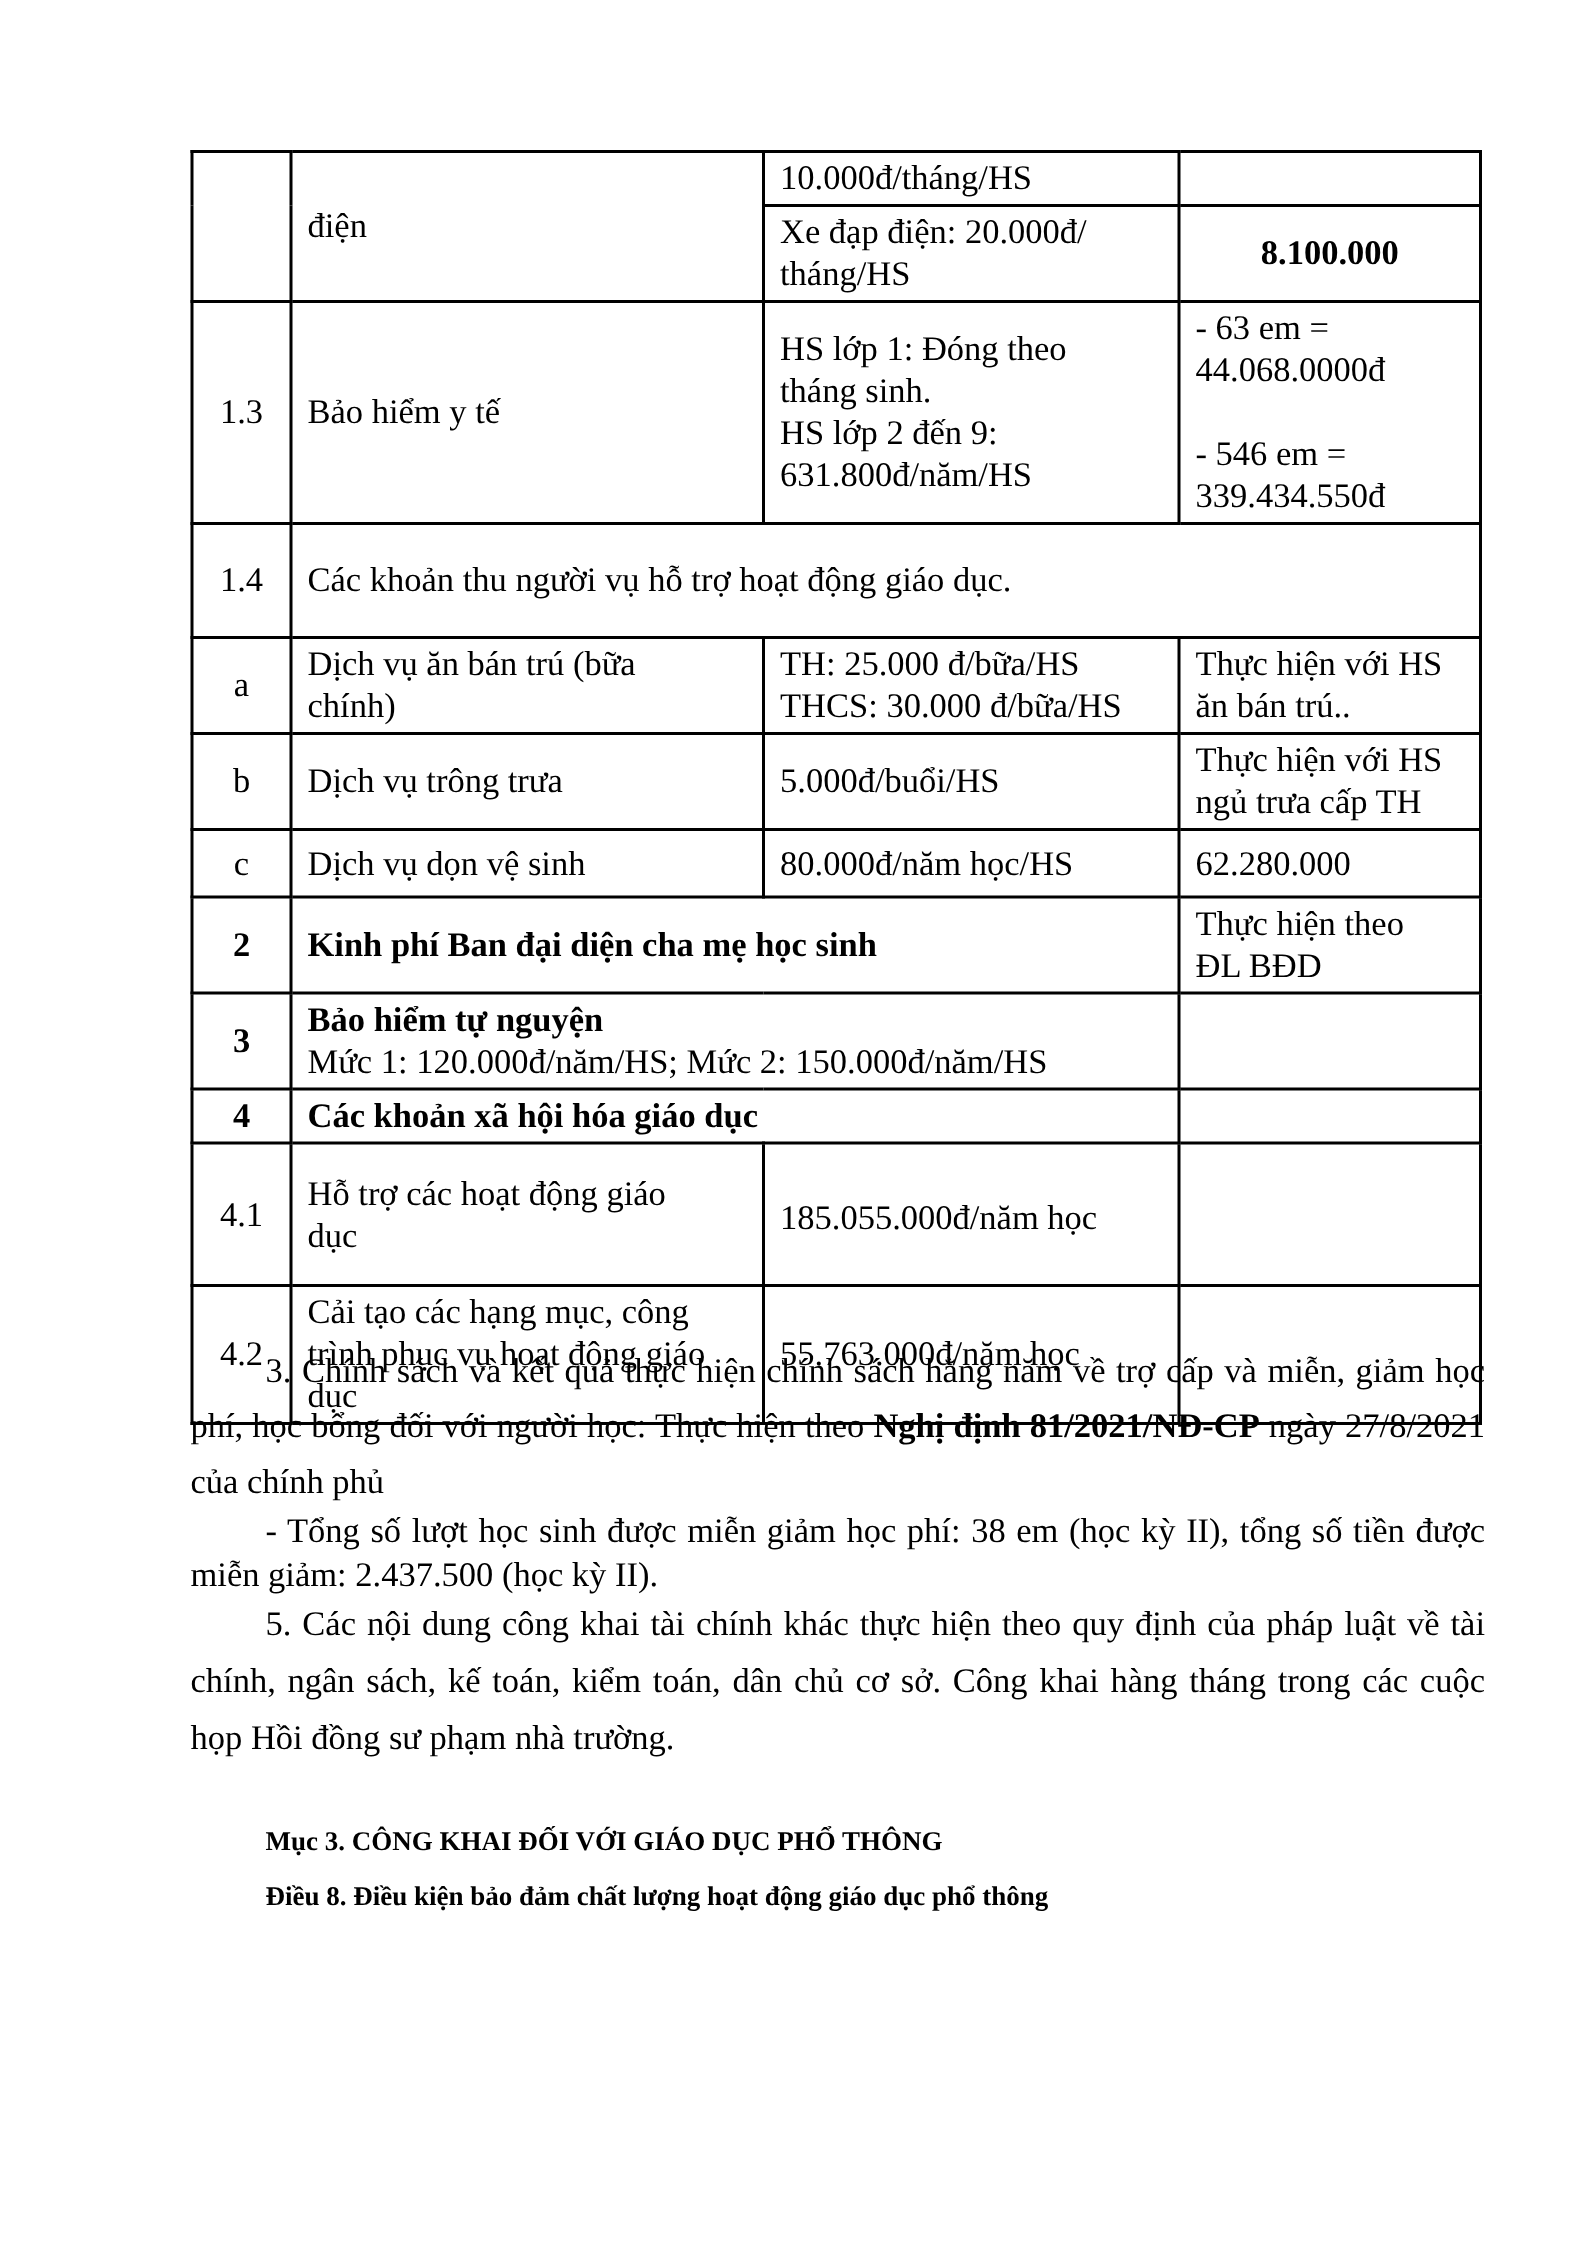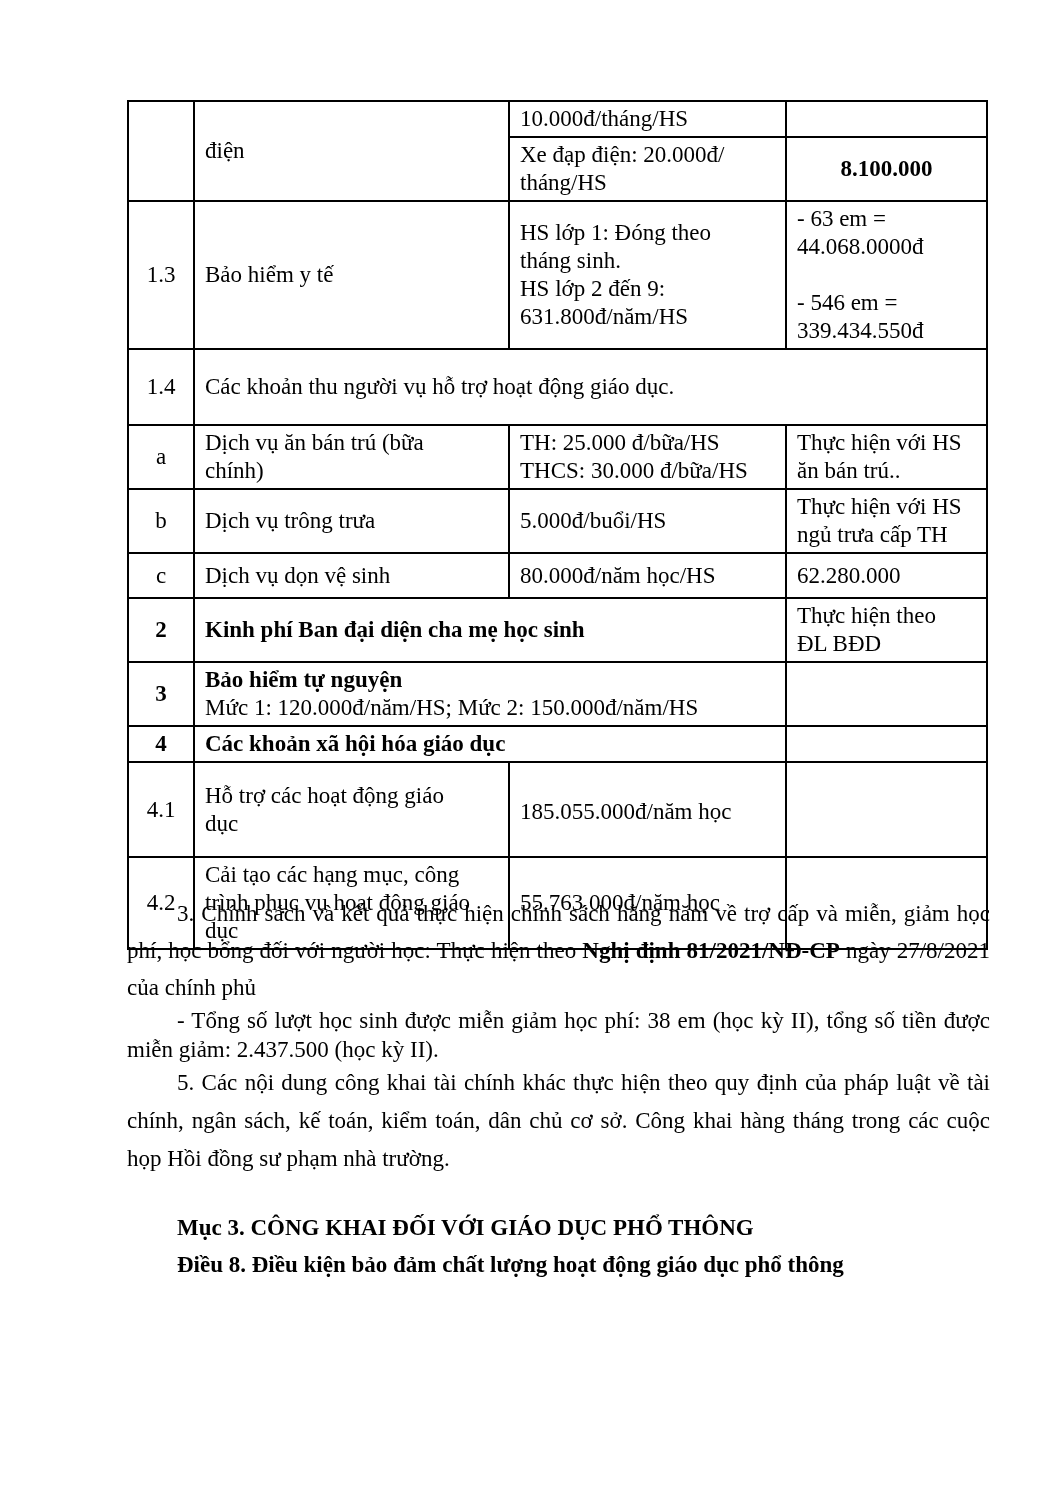--- a/index.html
+++ b/index.html
@@ -37,21 +37,21 @@
     position:absolute;left:127px;top:884px;width:863px;
     font-size:23px;
   }
   .textblock p{margin:0;}
   p.p3{text-align:justify;text-indent:50px;line-height:37px;padding-top:11px;}
   p.pyear{text-indent:50px;line-height:30px;}
   p.bullet{text-align:justify;text-indent:50px;line-height:29px;}
   p.p4{text-indent:50px;line-height:31px;}
   p.p5{text-align:justify;text-indent:50px;line-height:38px;}
   .headings{margin-top:31px;font-weight:bold;}
-  .headings p{margin:0;padding-left:50px;line-height:37px;font-size:23px;}
+  .headings p{margin:0;padding-left:50px;line-height:37px;font-size:18px;}
 </style>
 </head>
 <body>
 
 <div class="page">
 
   <table class="fees">
     <colgroup>
       <col style="width:66px">
         <col style="width:315px">

